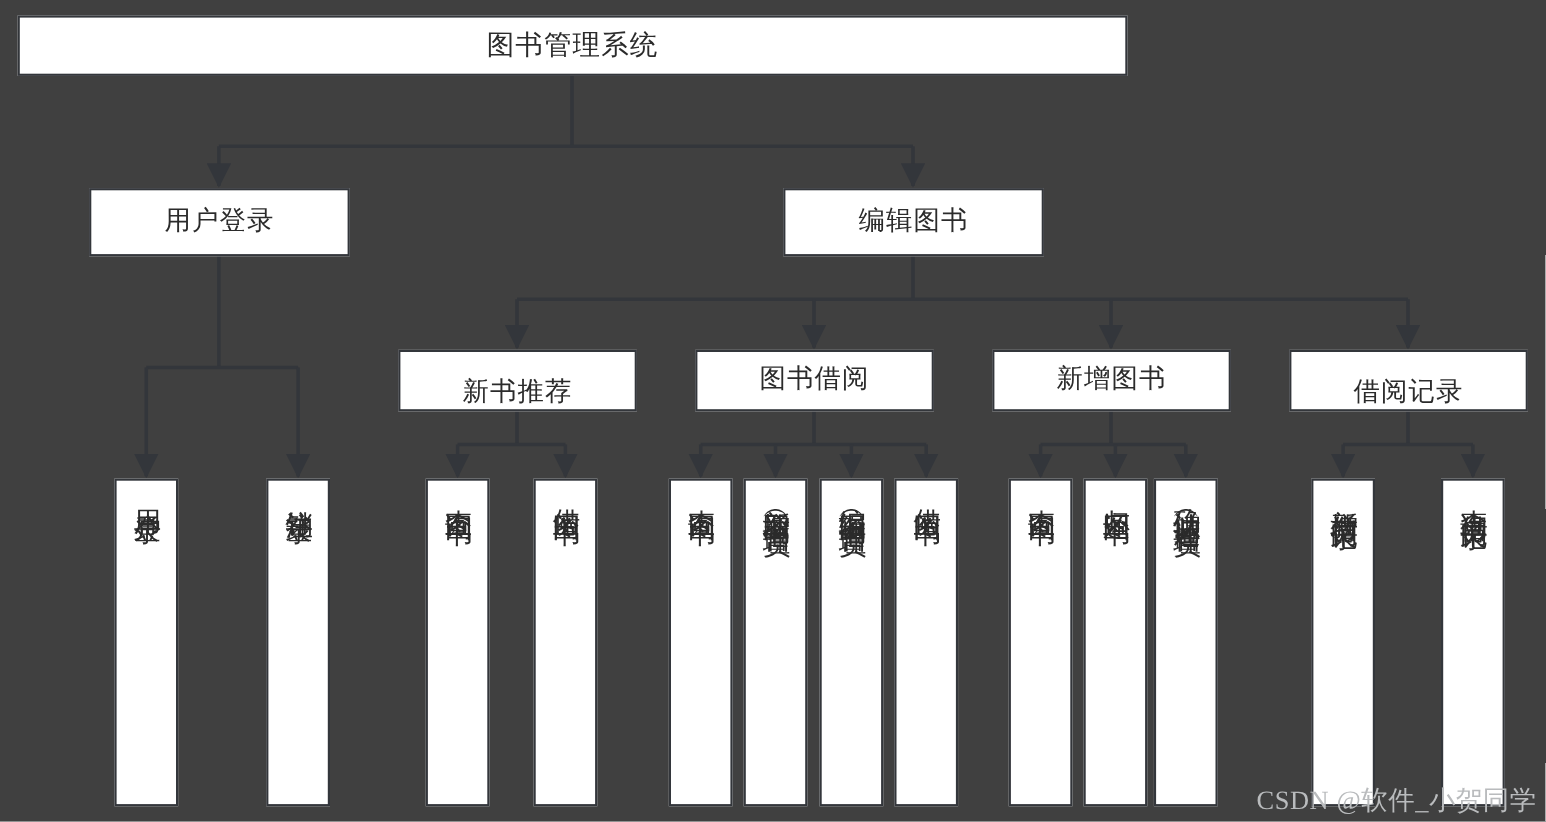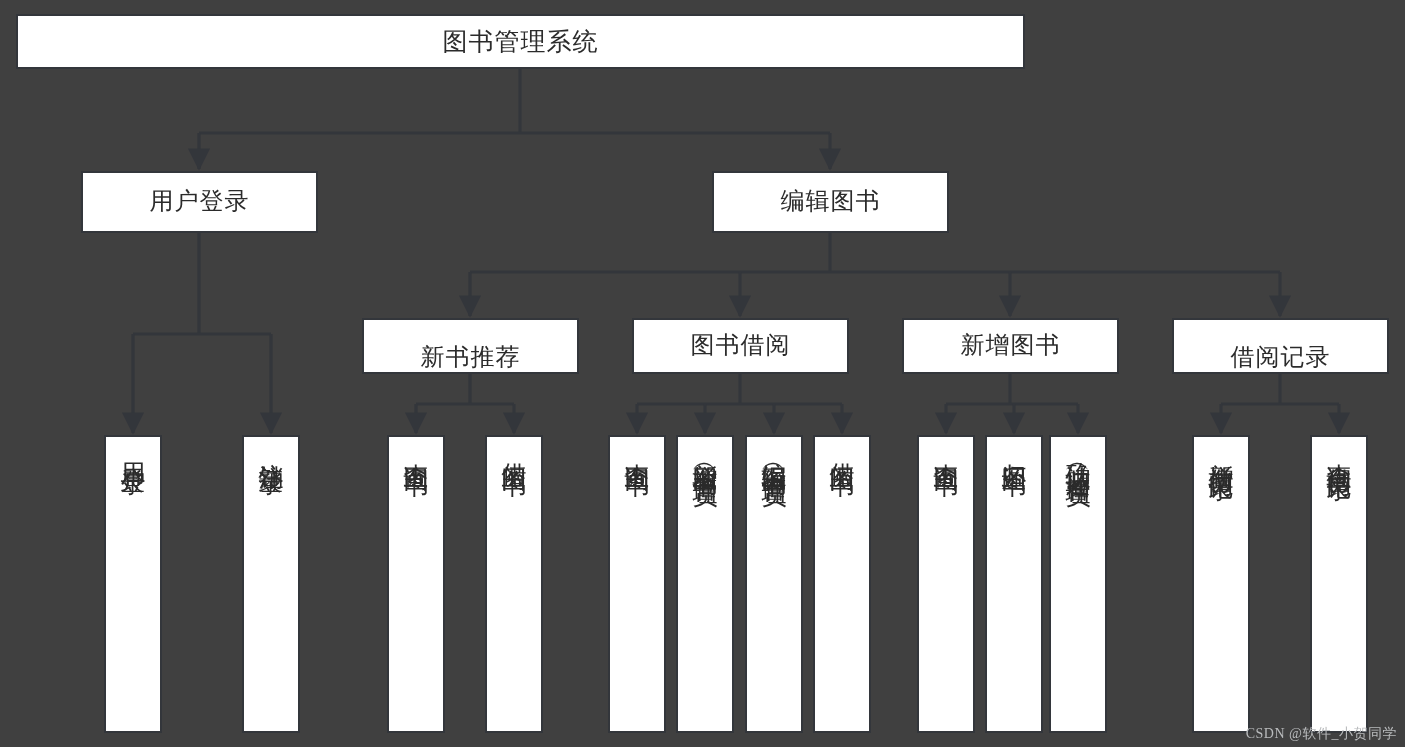--- a/index.html
+++ b/index.html
@@ -54,21 +54,21 @@
     letter-spacing: 3px;
     line-height: 1;
   }
   .node.root .lbl {
     font-size: 25px;
   }
   .watermark {
     position: absolute;
     right: 8px;
     bottom: 4px;
-    font-size: 14px;
+    font-size: 24px;
     color: #b9bbbd;
     letter-spacing: 0.5px;
     white-space: nowrap;
     user-select: none;
   }
 </style>
 </head>
 <body>
 
 <div id="stage">

